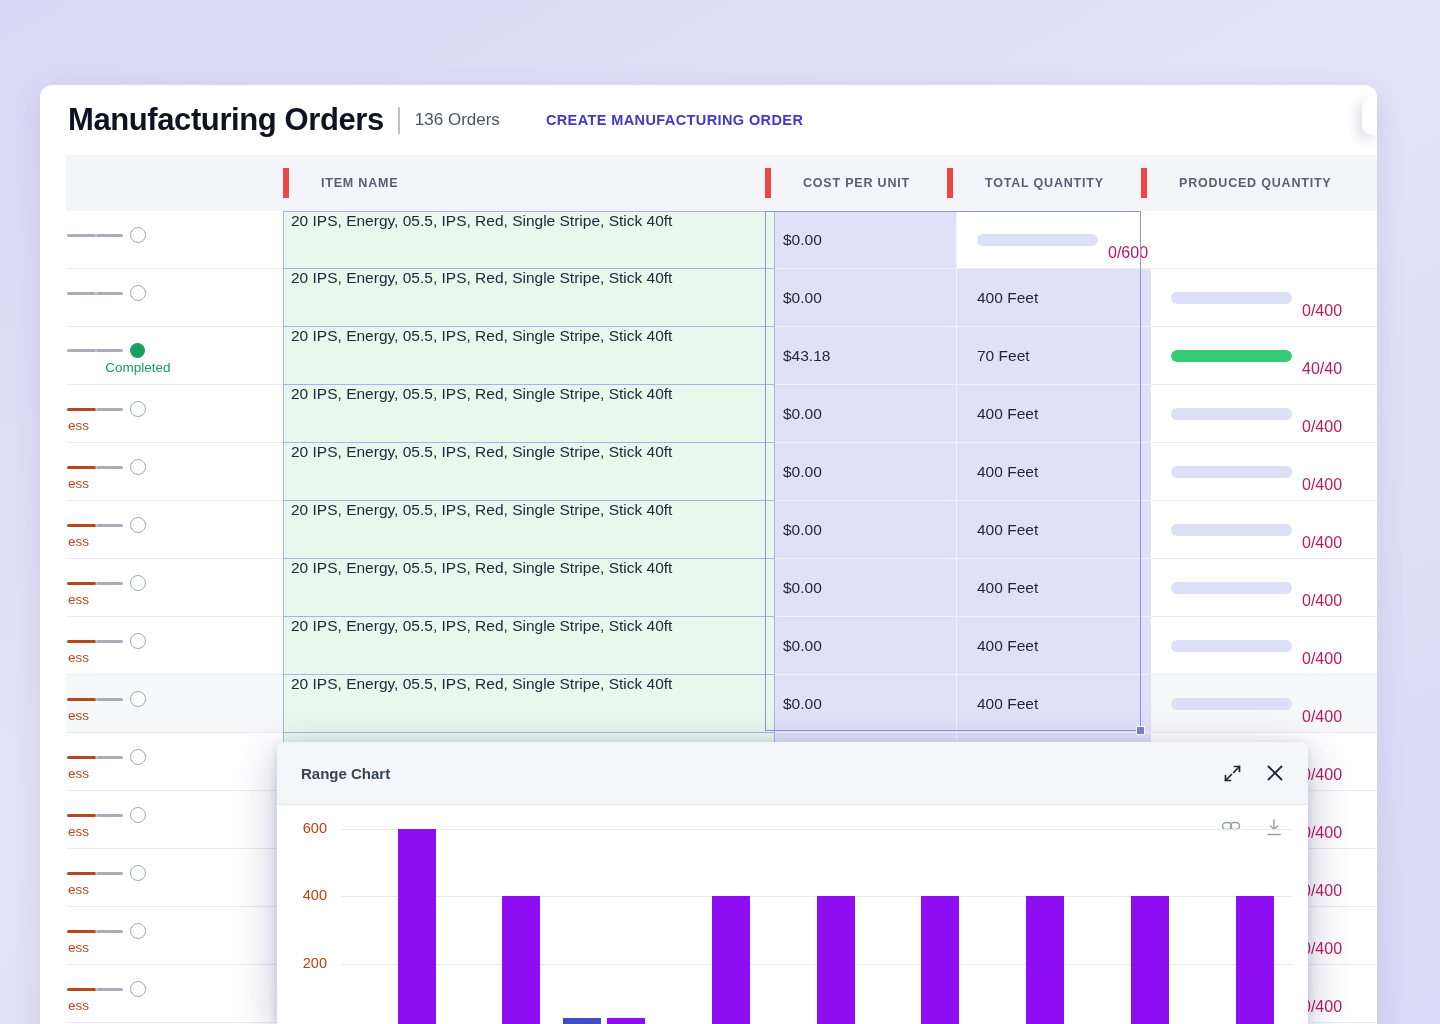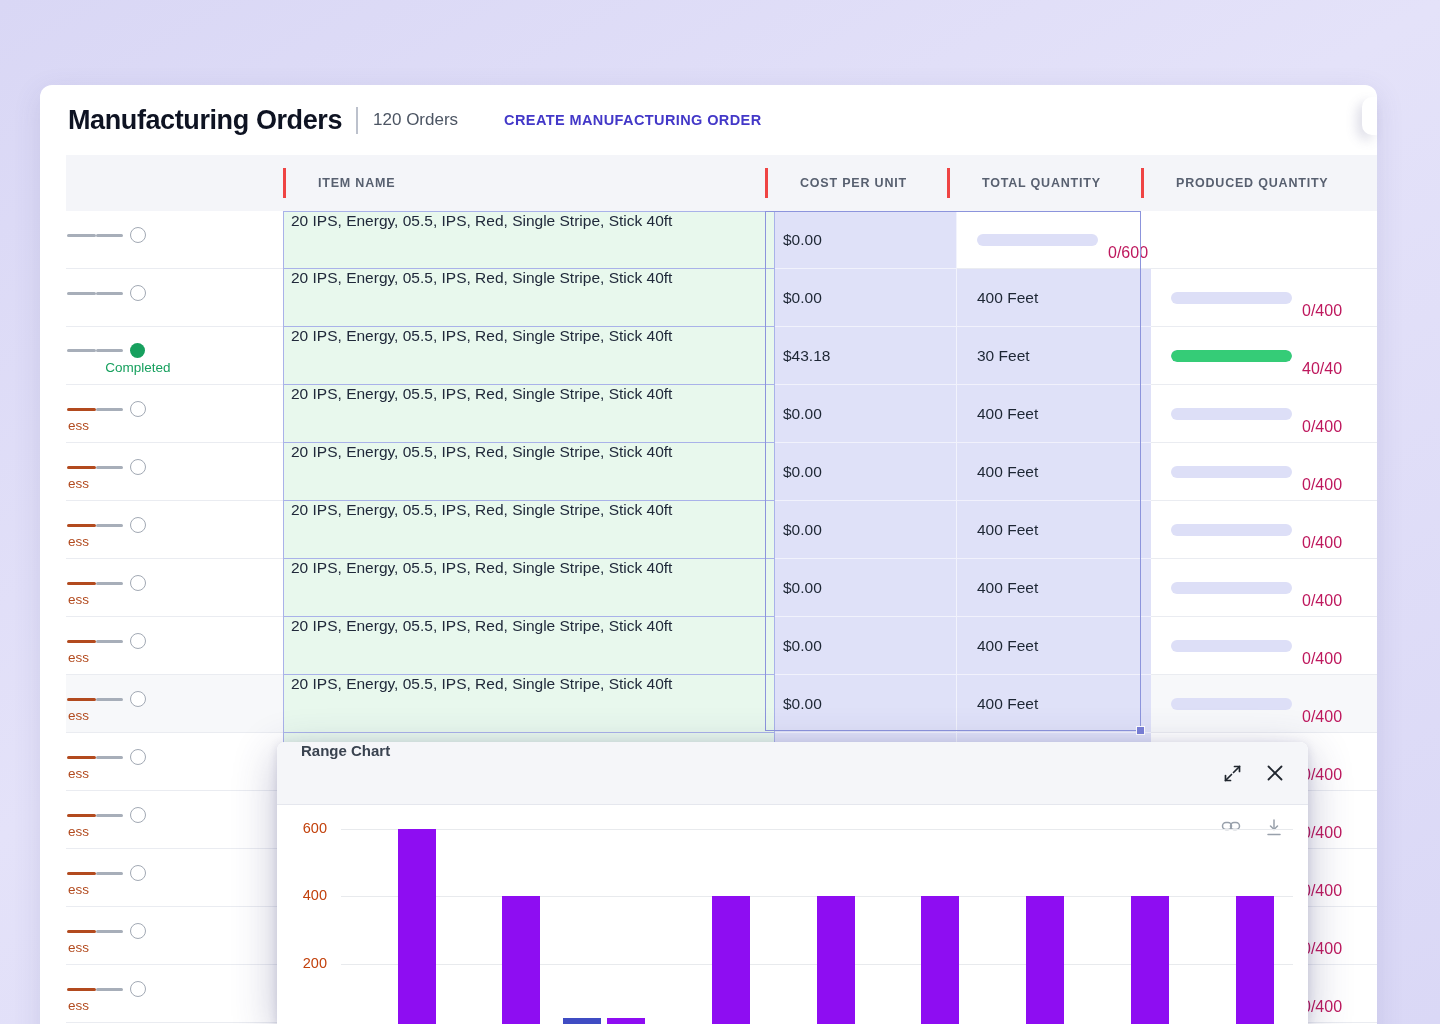--- a/index.html
+++ b/index.html
@@ -7,36 +7,36 @@
     font-family:"Liberation Sans", sans-serif; }
   body { position:relative;
     background:linear-gradient(150deg,#d9d7f5 0%,#e4e2f9 45%,#dad8f6 100%); }
 
   
   .card { position:absolute; left:40px; top:85px; width:1337px; height:1000px;
     background:#fff; border-radius:12px; box-shadow:0 8px 28px rgba(80,80,140,.14); }
 
   .page-header { position:absolute; left:28px; top:14px; height:42px;
     display:flex; align-items:center; }
-  .page-title { font-size:27px; font-weight:700; color:#0e1322; letter-spacing:-.4px; }
+  .page-title { font-size:31px; font-weight:700; color:#0e1322; letter-spacing:-.4px; }
   .title-divider { width:2px; height:27px; background:#bcc1cc; margin:0 15px 0 14px; }
   .orders-count { font-size:17px; color:#4c5563; }
   .create-btn { margin-left:46px; font-size:14.5px; font-weight:700;
     color:var(--accent-indigo,#4338c8); letter-spacing:.4px; cursor:pointer;
     text-decoration:none; }
   .corner-pill { position:absolute; right:0; top:12px; width:15px; height:38px;
     background:#fff; border-radius:10px 0 0 10px;
     box-shadow:-5px 5px 12px rgba(90,90,140,.20); z-index:3; }
 
   
   .thead { position:absolute; left:26px; top:70px; right:0; height:56px;
     background:#f4f5f9; display:flex; align-items:center; }
   .th { font-size:12.5px; font-weight:700; color:#586070; letter-spacing:.8px;
     padding-left:19px; height:30px; line-height:30px; }
-  .th + .th { border-left:3px solid #ef4444;padding-left:32px; }
+  .th + .th { border-left:6px solid #ef4444;padding-left:32px; }
   .th-status   { width:217px; padding-left:0; }
   .th-item     { width:482px; }
   .th-cost     { width:182px; padding-left:20px; }
   .th-total    { width:194px; padding-left:20px; }
   .th-produced { flex:1;      padding-left:20px; }
 
   .tbody { position:absolute; left:26px; top:126px; right:0; }
   .row { display:flex; height:58px; position:relative; }
   .cell { height:58px; position:relative; }
 
@@ -86,21 +86,21 @@
   .selection { position:absolute; left:725px; top:126px; width:376px; height:520px;
     border:1.5px solid var(--selection-border,#8c94dc); pointer-events:none; z-index:5; }
   .sel-handle { position:absolute; right:-5px; bottom:-5px; width:9px; height:9px;
     background:#7a80d8; border:1px solid #fff; pointer-events:auto; cursor:crosshair; }
 
   
   .modal { position:absolute; left:277px; top:742px; width:1031px; height:282px;
     background:#fff; border-radius:8px 8px 0 0; z-index:10; overflow:hidden;
     box-shadow:0 12px 44px rgba(50,50,110,.30), 0 2px 10px rgba(50,50,110,.16); }
   .modal-header { height:63px; background:#f5f6f9; border-bottom:1px solid #e5e7ee;
-    border-radius:8px 8px 0 0; display:flex; padding:0 24px; }
+    border-radius:8px 8px 0 0; display:flex; align-items:center; padding:0 24px; }
   .modal-title { font-size:15px; font-weight:700; color:#3a4350; }
   .modal-actions { margin-left:auto; display:flex; align-items:center; gap:24px; }
   .icon-btn { cursor:pointer; display:flex; }
 
   .chart { position:absolute; left:0; top:63px; right:0; bottom:0; background:#fff; }
   .gridline { position:absolute; left:64px; right:15px; height:1px; background:#e8eaed; }
   .ytick { position:absolute; left:6px; width:44px; text-align:right;
     font-size:14.5px; color:#c2410c; }
   .bar { position:absolute; width:38px; }
   .chart-tools { position:absolute; top:13px; left:944px; display:flex; gap:24px; }
@@ -108,21 +108,21 @@
   .muted-stroke { stroke:#98a0ab; }
 </style>
 </head>
 <body>
 
 <div class="card">
 
   <div class="page-header">
     <span class="page-title">Manufacturing Orders</span>
     <span class="title-divider"></span>
-    <span class="orders-count">120 Orders</span>
+    <span class="orders-count">136 Orders</span>
     <a class="create-btn">CREATE MANUFACTURING ORDER</a>
   </div>
   <div class="corner-pill"></div>
 
   <div class="thead">
     <div class="th th-status"></div>
     <div class="th th-item">ITEM NAME</div>
     <div class="th th-cost">COST PER UNIT</div>
     <div class="th th-total">TOTAL QUANTITY</div>
     <div class="th th-produced">PRODUCED QUANTITY</div>
@@ -187,21 +187,21 @@
       </div>
       <div class="status-label">Completed</div>
     </div>
     <div class="cell c-item">
       <span class="item-text">20 IPS, Energy, 05.5, IPS, Red, Single Stripe, Stick 40ft</span>
     </div>
     <div class="cell c-cost">
       <span class="cost-text">$43.18</span>
     </div>
     <div class="cell c-total">
-      <span class="total-text">30 Feet</span>
+      <span class="total-text">70 Feet</span>
     </div>
     <div class="cell c-produced">
       <div class="pbar">
         <div class="pfill" style="width: 100%;"></div>
       </div>
       <span class="ptext">40/40</span>
     </div>
   </div>
 
   <div class="row in_progress">

